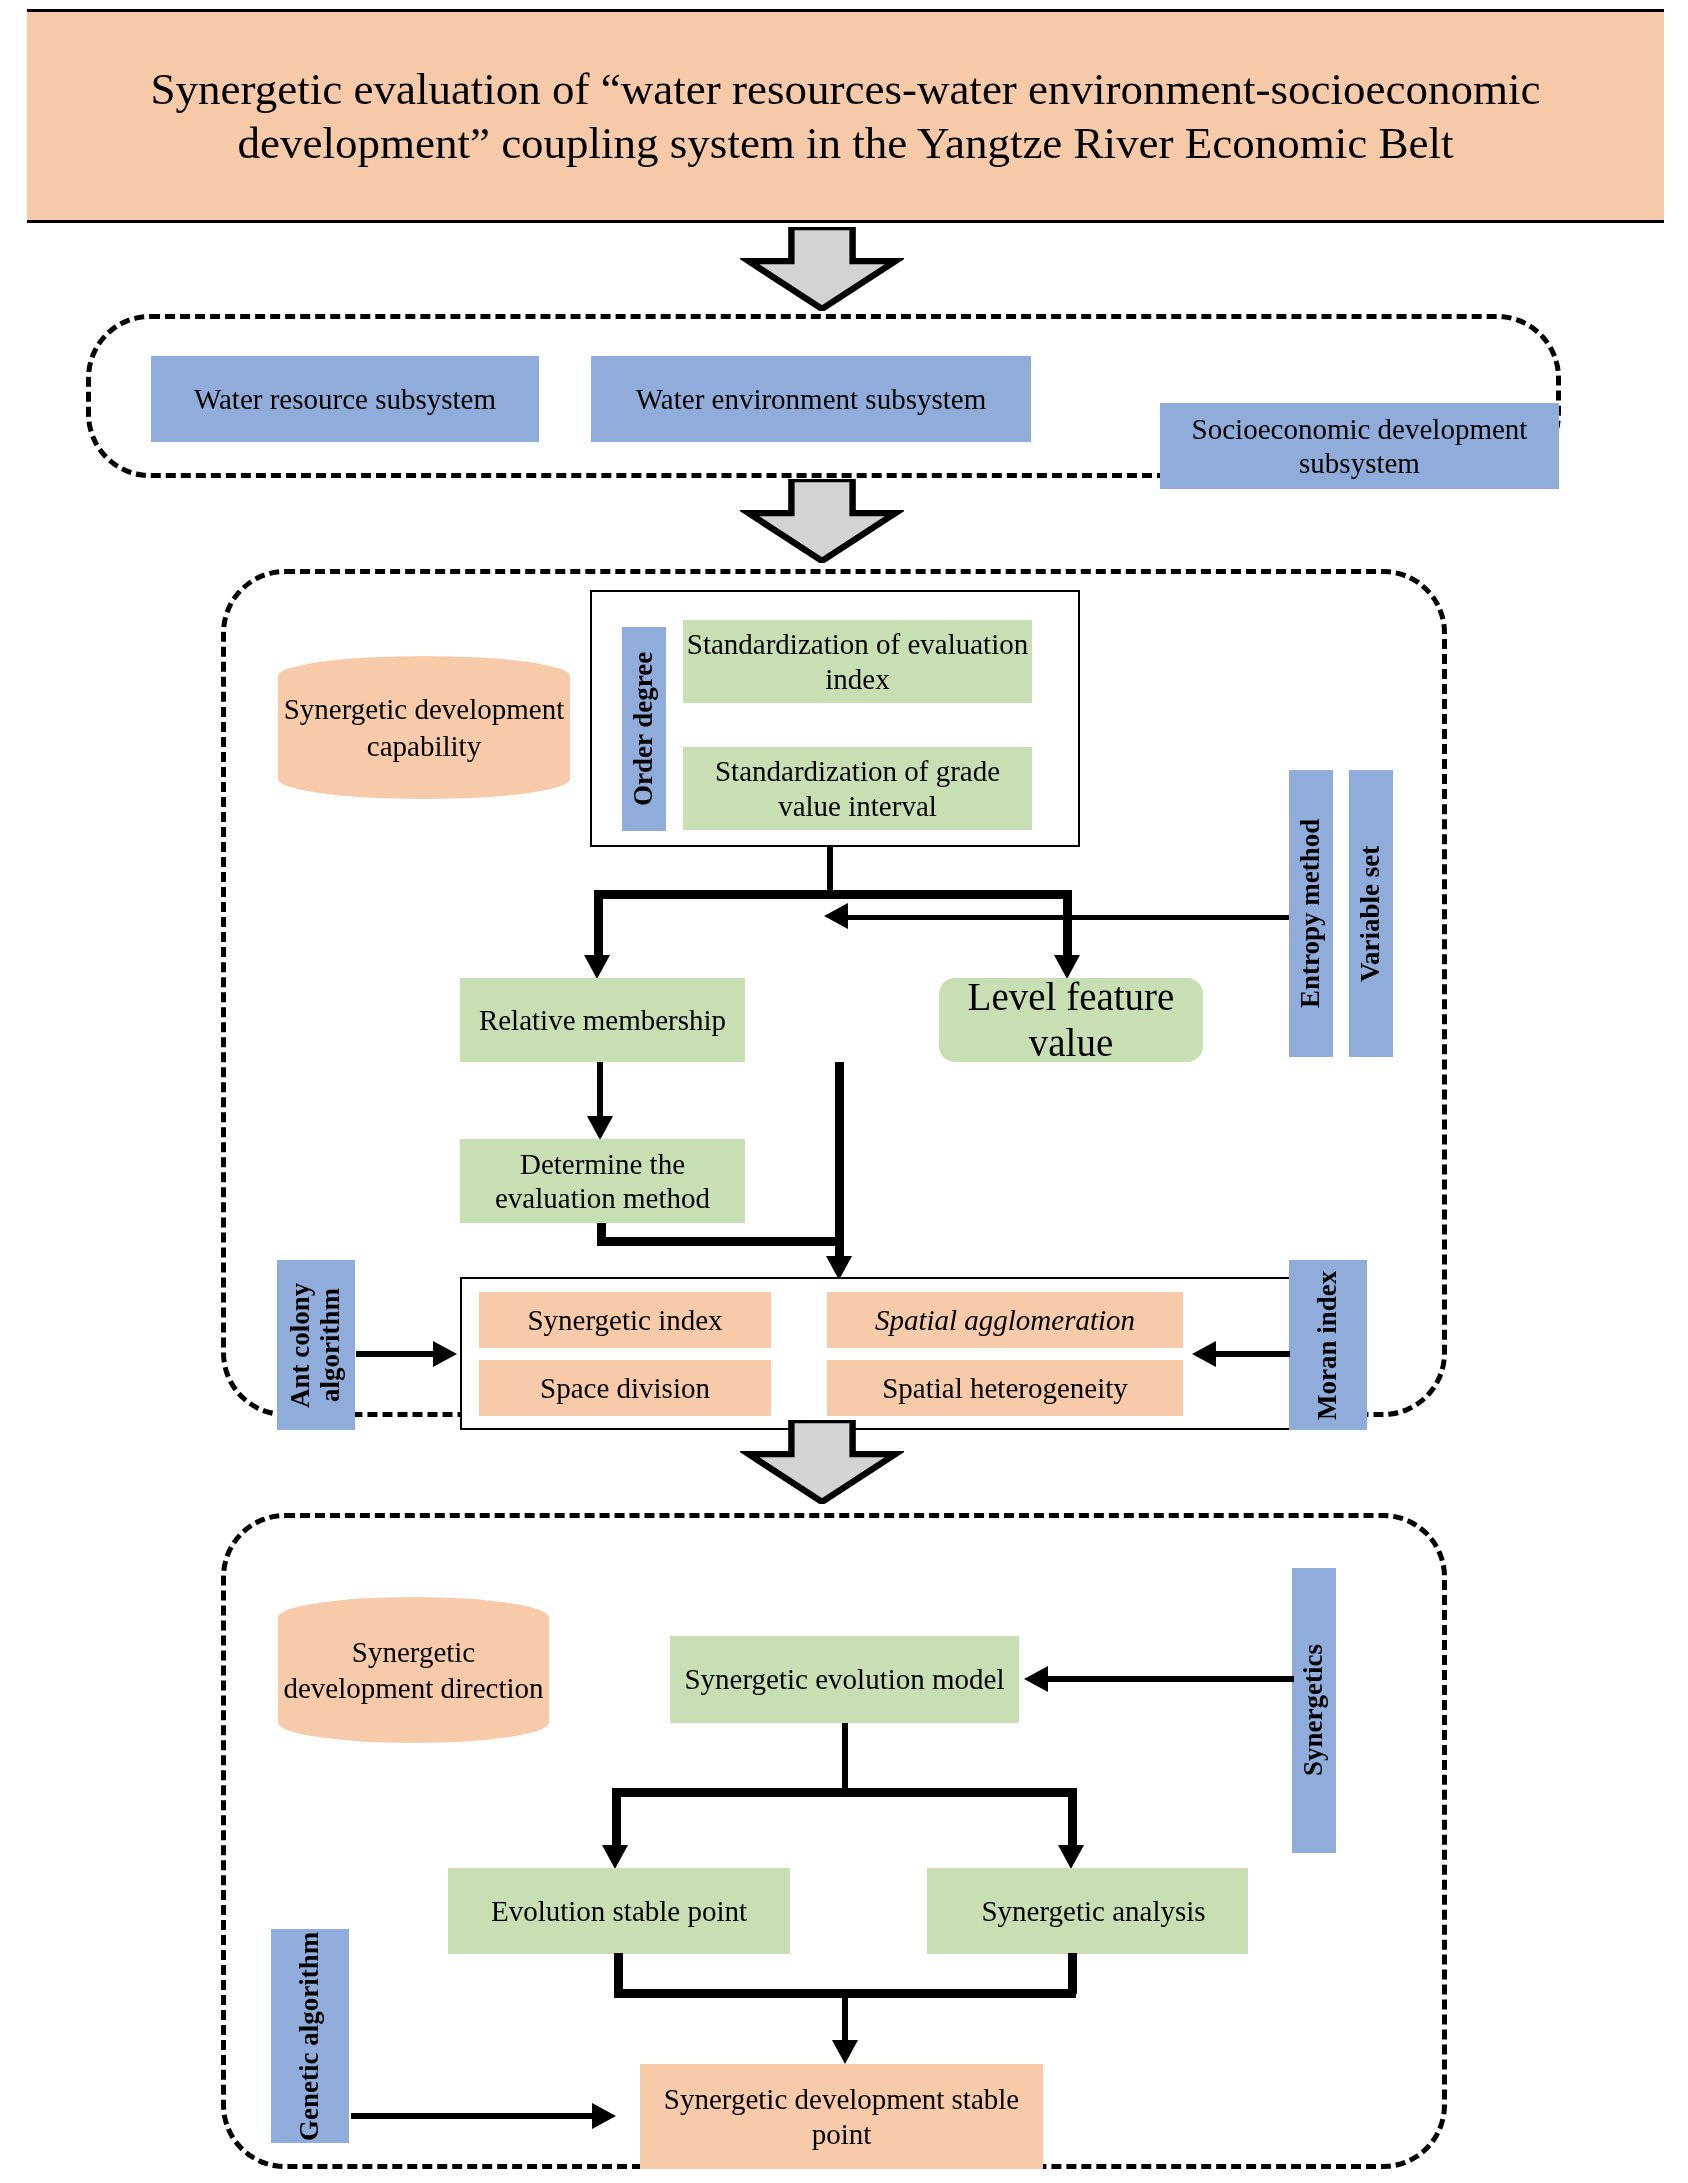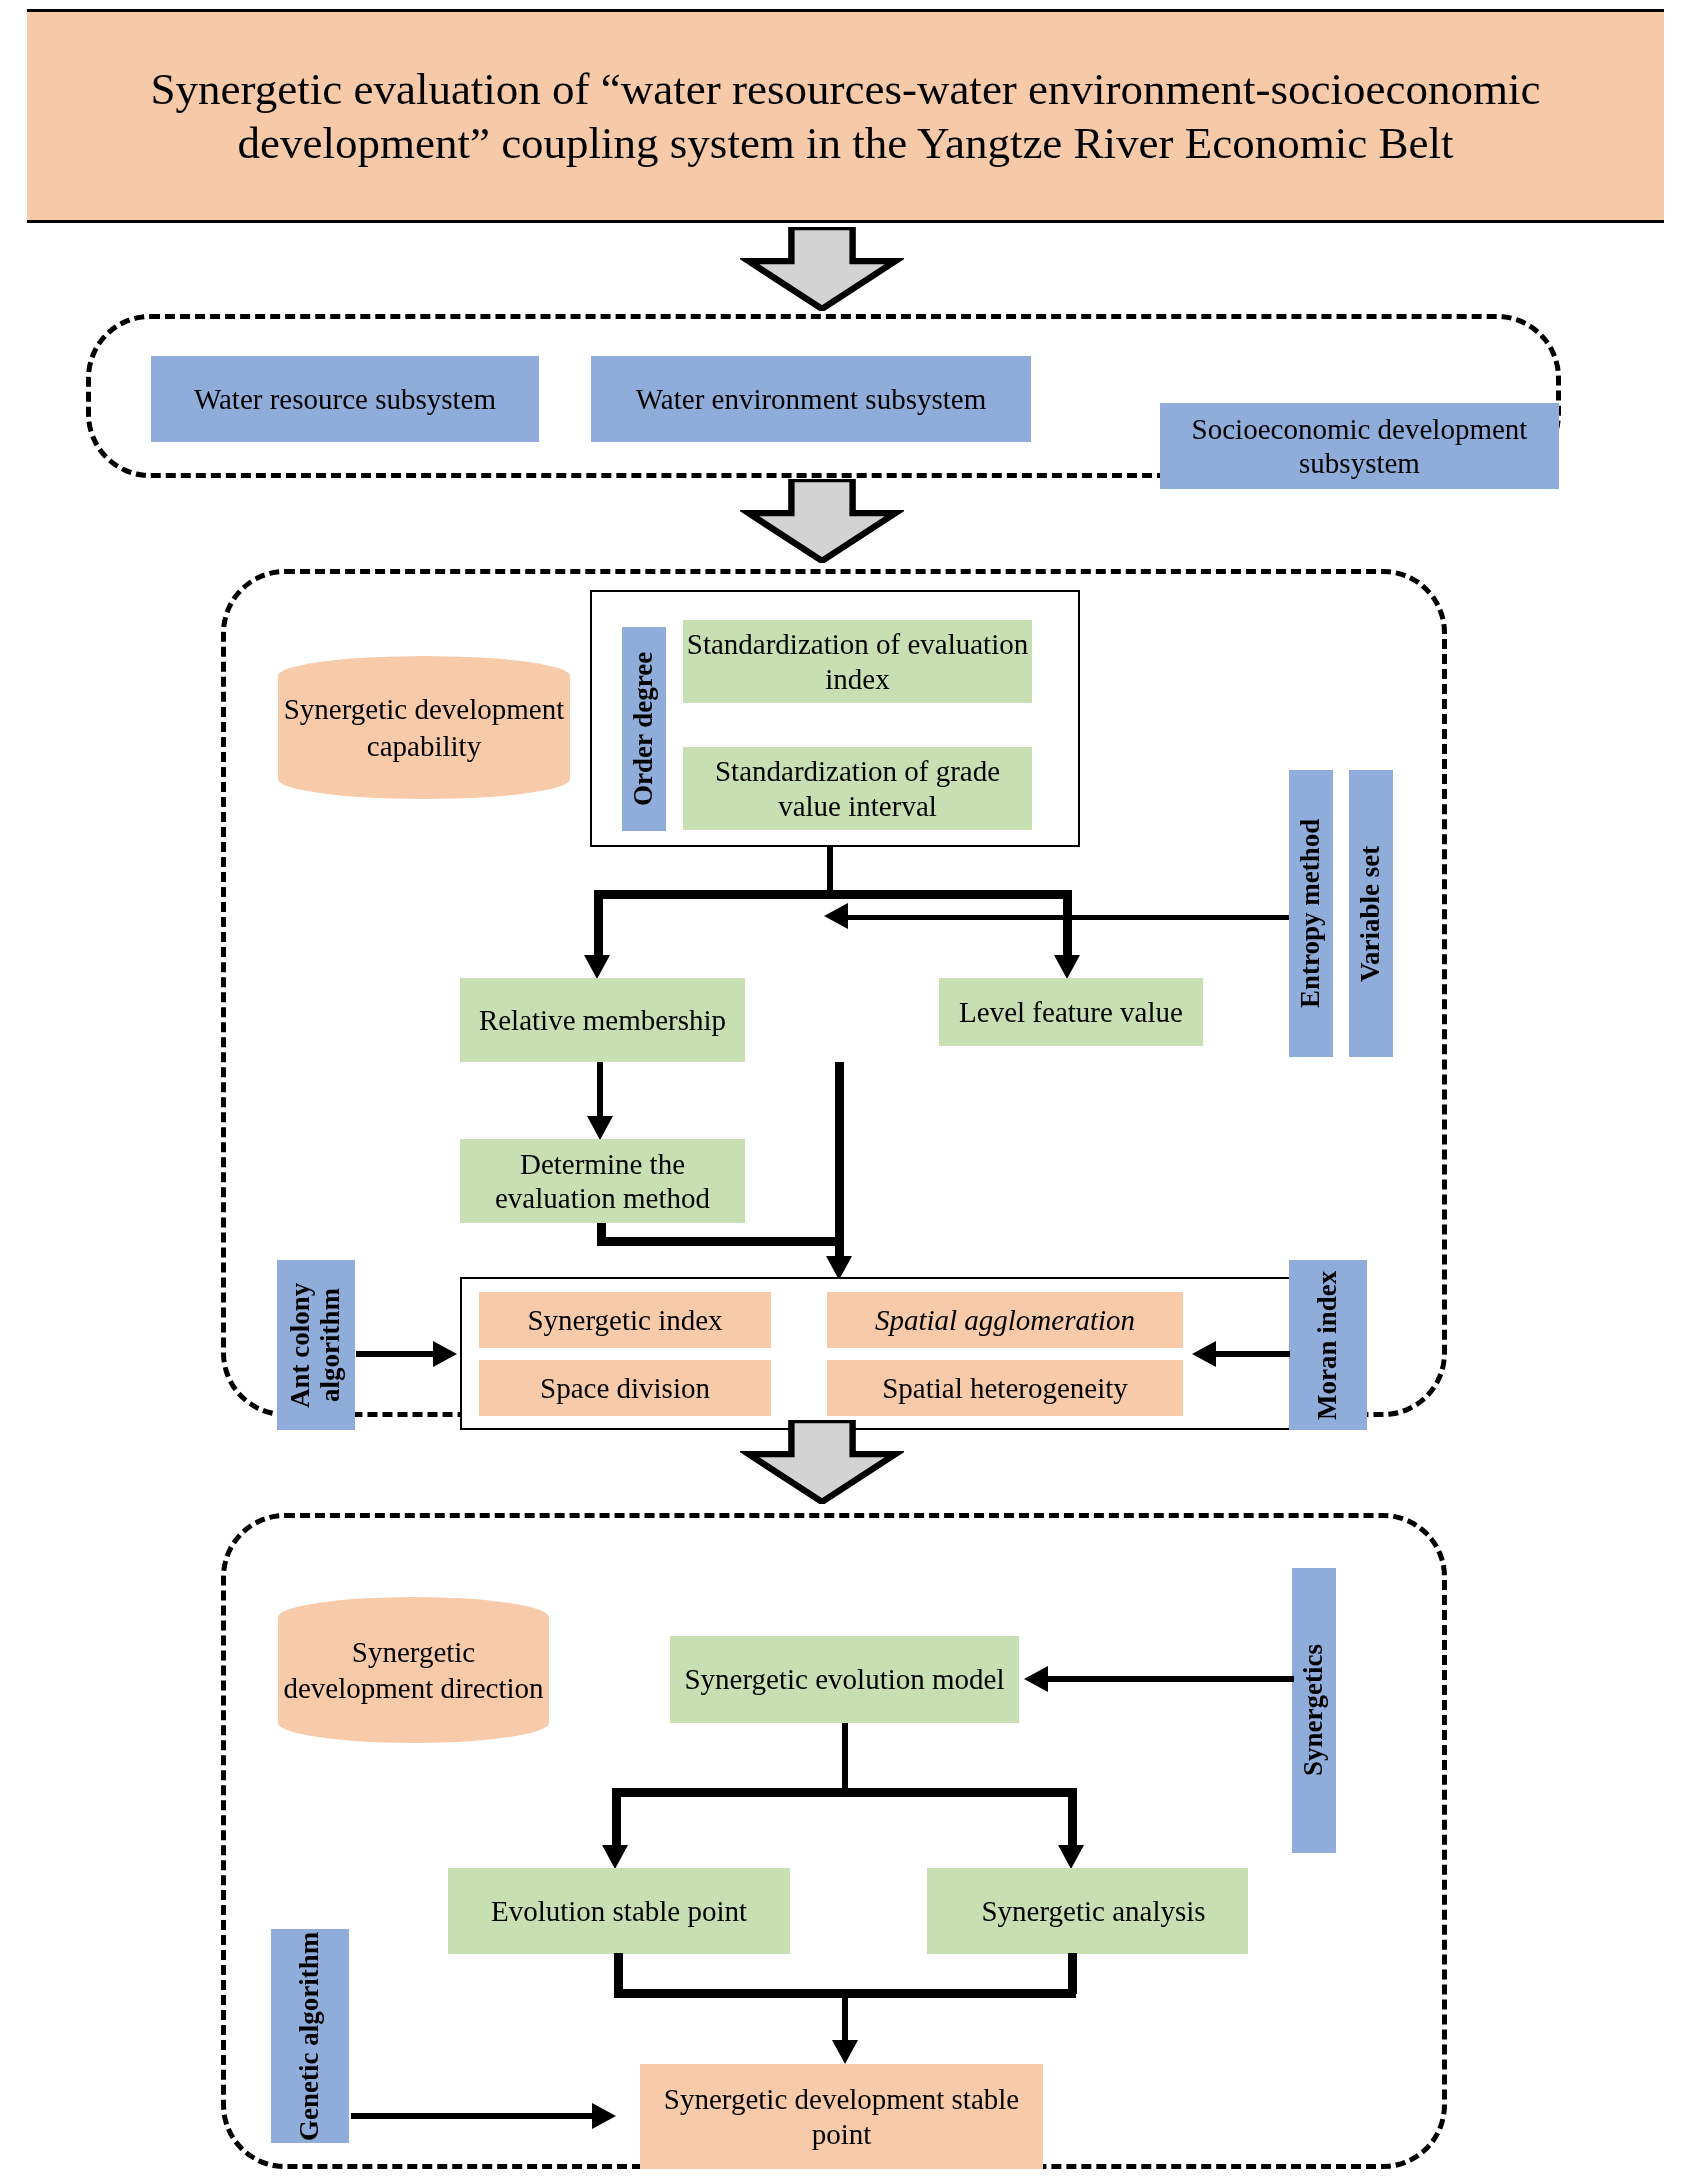--- a/index.html
+++ b/index.html
@@ -135,21 +135,21 @@
   <div class="abs arr-down" style="left:584px;top:955px;"></div>
 
   <div class="abs vline" style="left:1063px;top:890px;width:8.6px;height:71px;"></div>
   <div class="abs arr-down" style="left:1054px;top:955px;"></div>
 
   <div class="abs hline" style="left:848px;top:915px;width:449px;height:5px;"></div>
   <div class="abs arr-left" style="left:824px;top:903px;"></div>
 
   <div class="abs box green" style="left:460px;top:978px;width:285px;height:84px;font-size:29px;">Relative membership</div>
 
-  <div class="abs box green" style="left:939px;top:978px;width:264px;height:68px;font-size:29px;">Level feature value</div>
+  <div class="abs box green" style="left:939px;top:978px;width:264px;height:84px;font-size:39px;border-radius:16px;">Level feature value</div>
 
   <div class="abs vline" style="left:597px;top:1062px;width:6.4px;height:61px;"></div>
   <div class="abs arr-down" style="left:587px;top:1116px;"></div>
 
   <div class="abs box green" style="left:460px;top:1139px;width:285px;height:84px;font-size:29px;">Determine the evaluation method</div>
 
   <div class="abs vline" style="left:835px;top:1062px;width:8.6px;height:180px;"></div>
   <div class="abs vline" style="left:597px;top:1223px;width:8.6px;height:21.4px;"></div>
   <div class="abs hline" style="left:597px;top:1237px;width:247px;height:8.6px;"></div>
   <div class="abs vline" style="left:835px;top:1237px;width:8.6px;height:27px;"></div>

